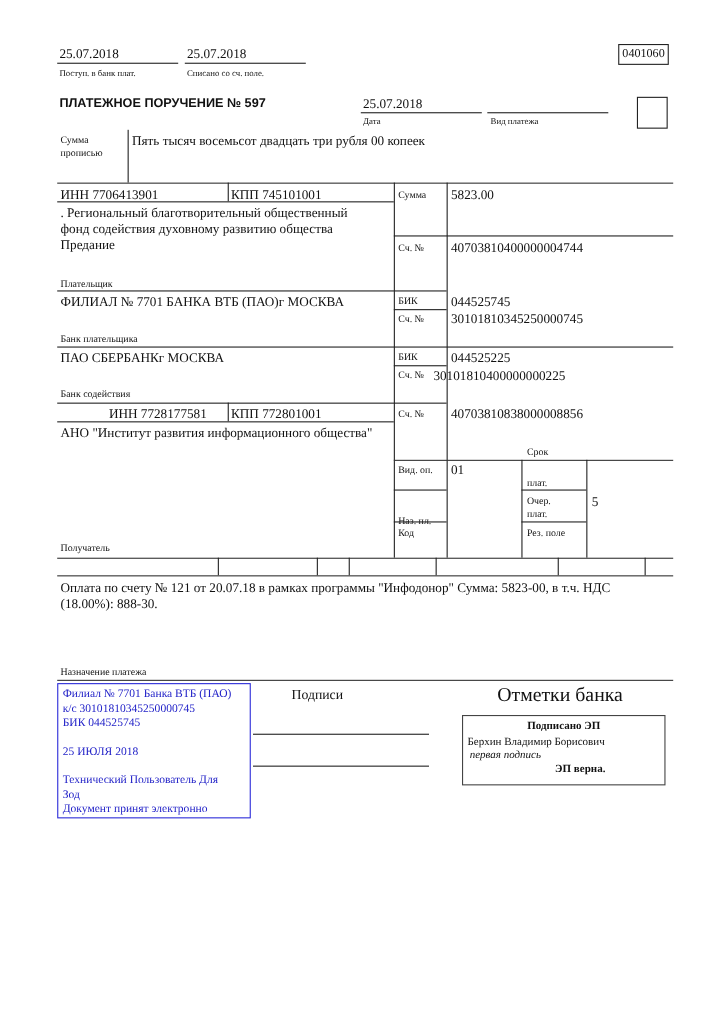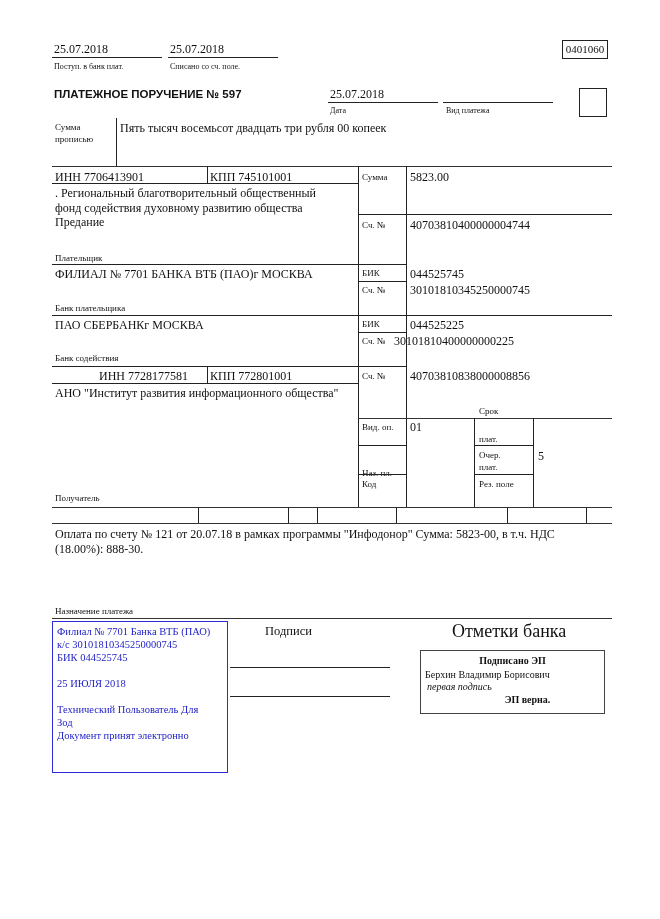--- a/index.html
+++ b/index.html
@@ -121,21 +121,21 @@
 <div class="abs t" style="left:55px;top:527px;">Оплата по счету № 121 от 20.07.18 в рамках программы "Инфодонор" Сумма: 5823-00, в т.ч. НДС</div>
 <div class="abs t" style="left:55px;top:542px;text-align:right;">(18.00%): 888-30.</div>
 <div class="abs s" style="left:55px;top:606px;">Назначение платежа</div>
 <div class="hl2" style="left:52px;top:618px;width:560px;"></div>
 
 <div class="abs t" style="left:265px;top:624px;font-size:12.5px;">Подписи</div>
 <div class="hl" style="left:230px;top:667px;width:160px;"></div>
 <div class="hl" style="left:230px;top:696px;width:160px;"></div>
 <div class="abs t" style="left:452px;top:624px;font-size:18px;">Отметки банка</div>
 
-<div class="stamp" style="left:52px;top:621px;width:176px;height:152px;padding:3px 0 0 4px;box-sizing:border-box;">
+<div class="stamp" style="left:52px;top:621px;width:176px;height:123px;padding:3px 0 0 4px;box-sizing:border-box;">
   <div>Филиал № 7701 Банка ВТБ (ПАО)</div>
   <div>к/с 30101810345250000745</div>
   <div>БИК 044525745</div>
   <div style="height:13px;"></div>
   <div>25 ИЮЛЯ 2018</div>
   <div style="height:13px;"></div>
   <div>Технический Пользователь Для</div>
   <div>Зод</div>
   <div>Документ принят электронно</div>
 </div>

